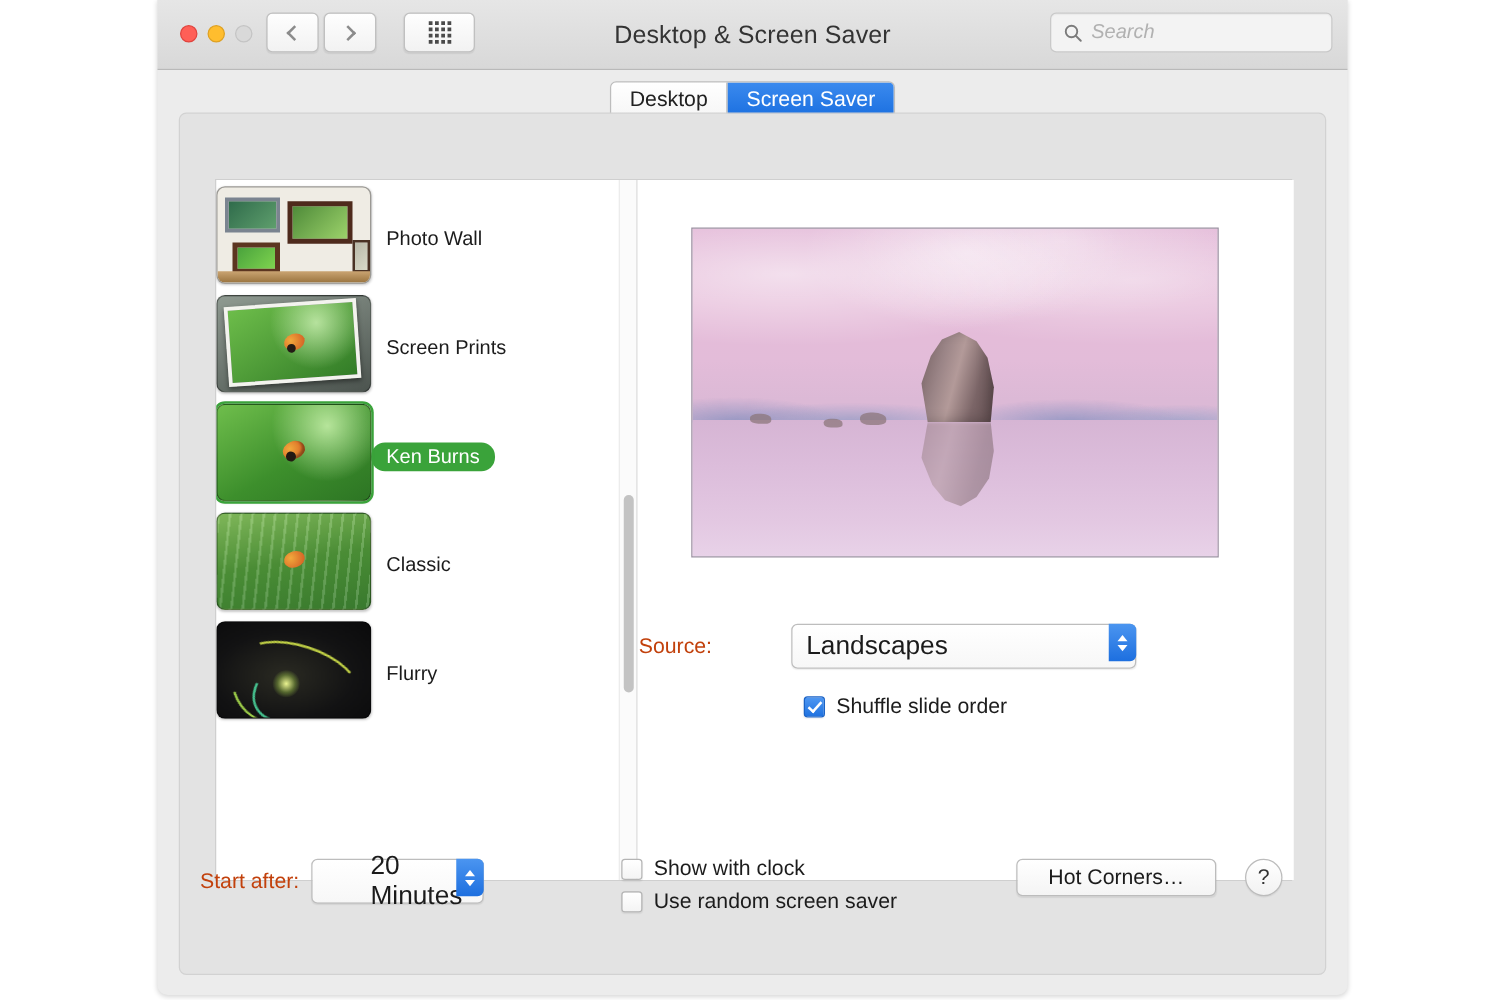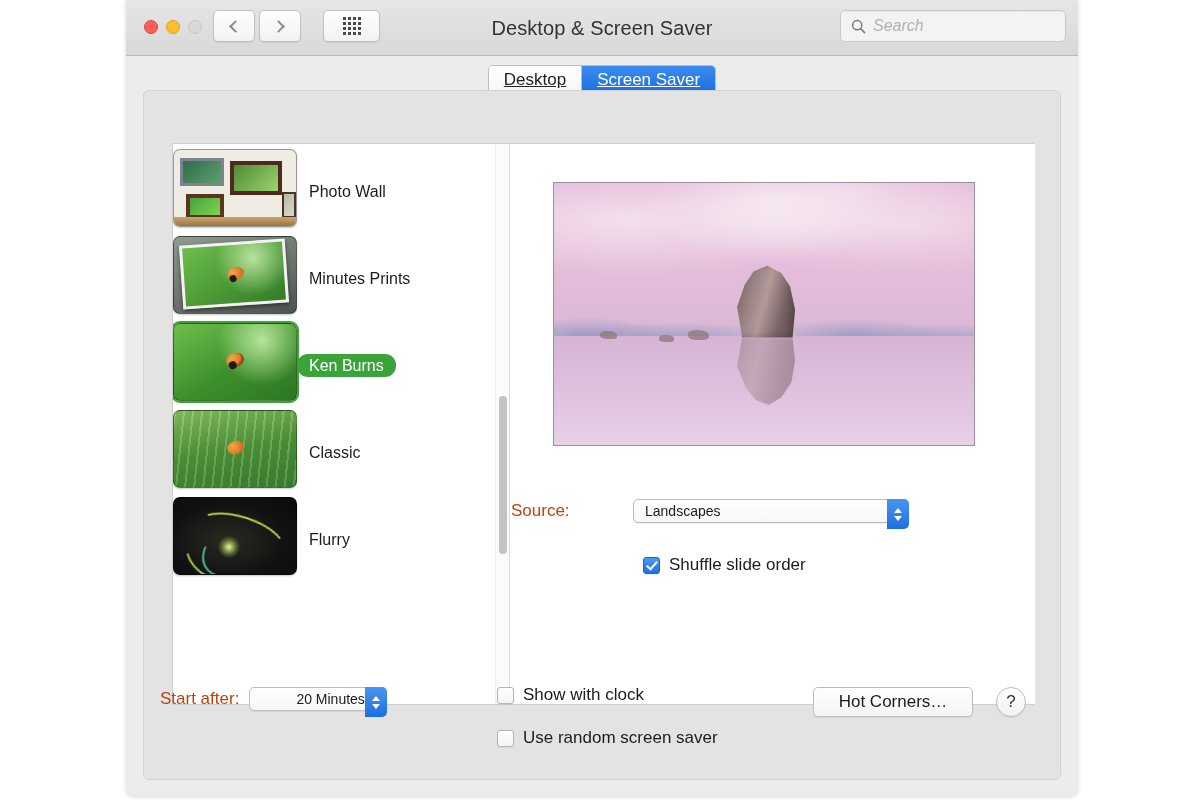--- a/index.html
+++ b/index.html
@@ -83,21 +83,20 @@
   .tabs {
     display: flex; border-radius: 5px; overflow: hidden;
     border: 1px solid #bdbdbd;
     box-shadow: 0 1px 1px rgba(0,0,0,0.08);
   }
   .tab {
     height: 28px; padding: 2px 15px;
     display: flex; align-items: center; justify-content: center;
     font-size: 17px; color: #222;
     background: linear-gradient(to bottom,#ffffff,#f6f6f6);
-    text-decoration: underline;
   }
   .tab + .tab { border-left: 1px solid #bdbdbd; }
   .tab.active {
     background: linear-gradient(to bottom,#3b8aee,#1a6fe0);
     color: #fff;
   }
 
   
   .card {
     position: absolute; left: 17px; top: 90px;
@@ -283,25 +282,25 @@
   .pv-rocksm.b { left: 25%; top: 58%; width: 3.5%; height: 2.6%; }
   .pv-rocksm.c { left: 32%; top: 56%; width: 5%; height: 4%; }
 
   .fieldrow {
     position: absolute; left: 0; top: 355px; width: 524px;
     display: flex; align-items: center;
   }
   .flabel { width: 122px; text-align: left; font-size: 17px; color: #c2410c; padding-right: 10px; }
   .popup {
     position: relative;
-    width: 276px; height: 24px;
+    width: 276px; height: 36px;
     background: linear-gradient(to bottom,#ffffff,#f7f7f7);
     border: 1px solid #bdbdbd; border-radius: 5px;
     display: flex; align-items: center; padding-left: 11px;
-    font-size: 14px; color: #1b1b1b;
+    font-size: 21px; color: #1b1b1b;
     box-shadow: 0 1px 1px rgba(0,0,0,0.07);
   }
   .stepper {
     position: absolute; right: -1px; top: -1px;
     width: 22px; height: 30px; border-radius: 0 5px 5px 0;
     background: linear-gradient(to bottom,#4b95f0,#1d6fdf);
     display: flex; flex-direction: column; align-items: center; justify-content: center; gap: 3px;
   }
   .sarrow { width: 0; height: 0; border-left: 4px solid transparent; border-right: 4px solid transparent; }
   .sarrow.up { border-bottom: 5px solid #fff; }
@@ -326,21 +325,21 @@
     transform: rotate(42deg);
   }
   .cblabel { font-size: 17px; color: #1c1c1c; }
 
   
   .bottombar { position: absolute; left: 0; top: 584px; width: 918px; height: 70px; }
   .startafter { position: absolute; left: 16px; top: 12px; display: flex; align-items: center; }
   .startafter .flabel { width: auto; font-size: 17px; padding-right: 10px; }
   .popup.small { width: 138px; padding-left: 46px; }
 
-  .bottomchecks { position: absolute; left: 353px; top: 10px; display: flex; flex-direction: column; gap: 23px; text-align: center; }
+  .bottomchecks { position: absolute; left: 353px; top: 10px; display: flex; flex-direction: column; gap: 6px; text-align: center; }
   .hotcorners {
     position: absolute; left: 669px; top: 12px;
     width: 160px; height: 30px;
     background: linear-gradient(to bottom,#ffffff,#f4f4f4);
     border: 1px solid #bcbcbc; border-radius: 5px;
     display: flex; align-items: center; justify-content: center;
     font-size: 17px; color: #1b1b1b;
     box-shadow: 0 1px 1px rgba(0,0,0,0.07);
   }
   .helpbtn {
@@ -429,21 +428,21 @@
               <span class="shelf"></span>
             </div>
             <div class="sslabel">Photo Wall</div>
           </div>
 
           <div class="ssitem">
             <div class="thumb th-vintage">
               <span class="print"></span>
                 <span class="bug"></span>
             </div>
-            <div class="sslabel">Minutes Prints</div>
+            <div class="sslabel">Screen Prints</div>
           </div>
 
           <div class="ssitem selected">
             <div class="thumb th-leaf">
               <span class="bug"></span>
             </div>
             <div class="sslabel">Ken Burns</div>
           </div>
 
           <div class="ssitem">

